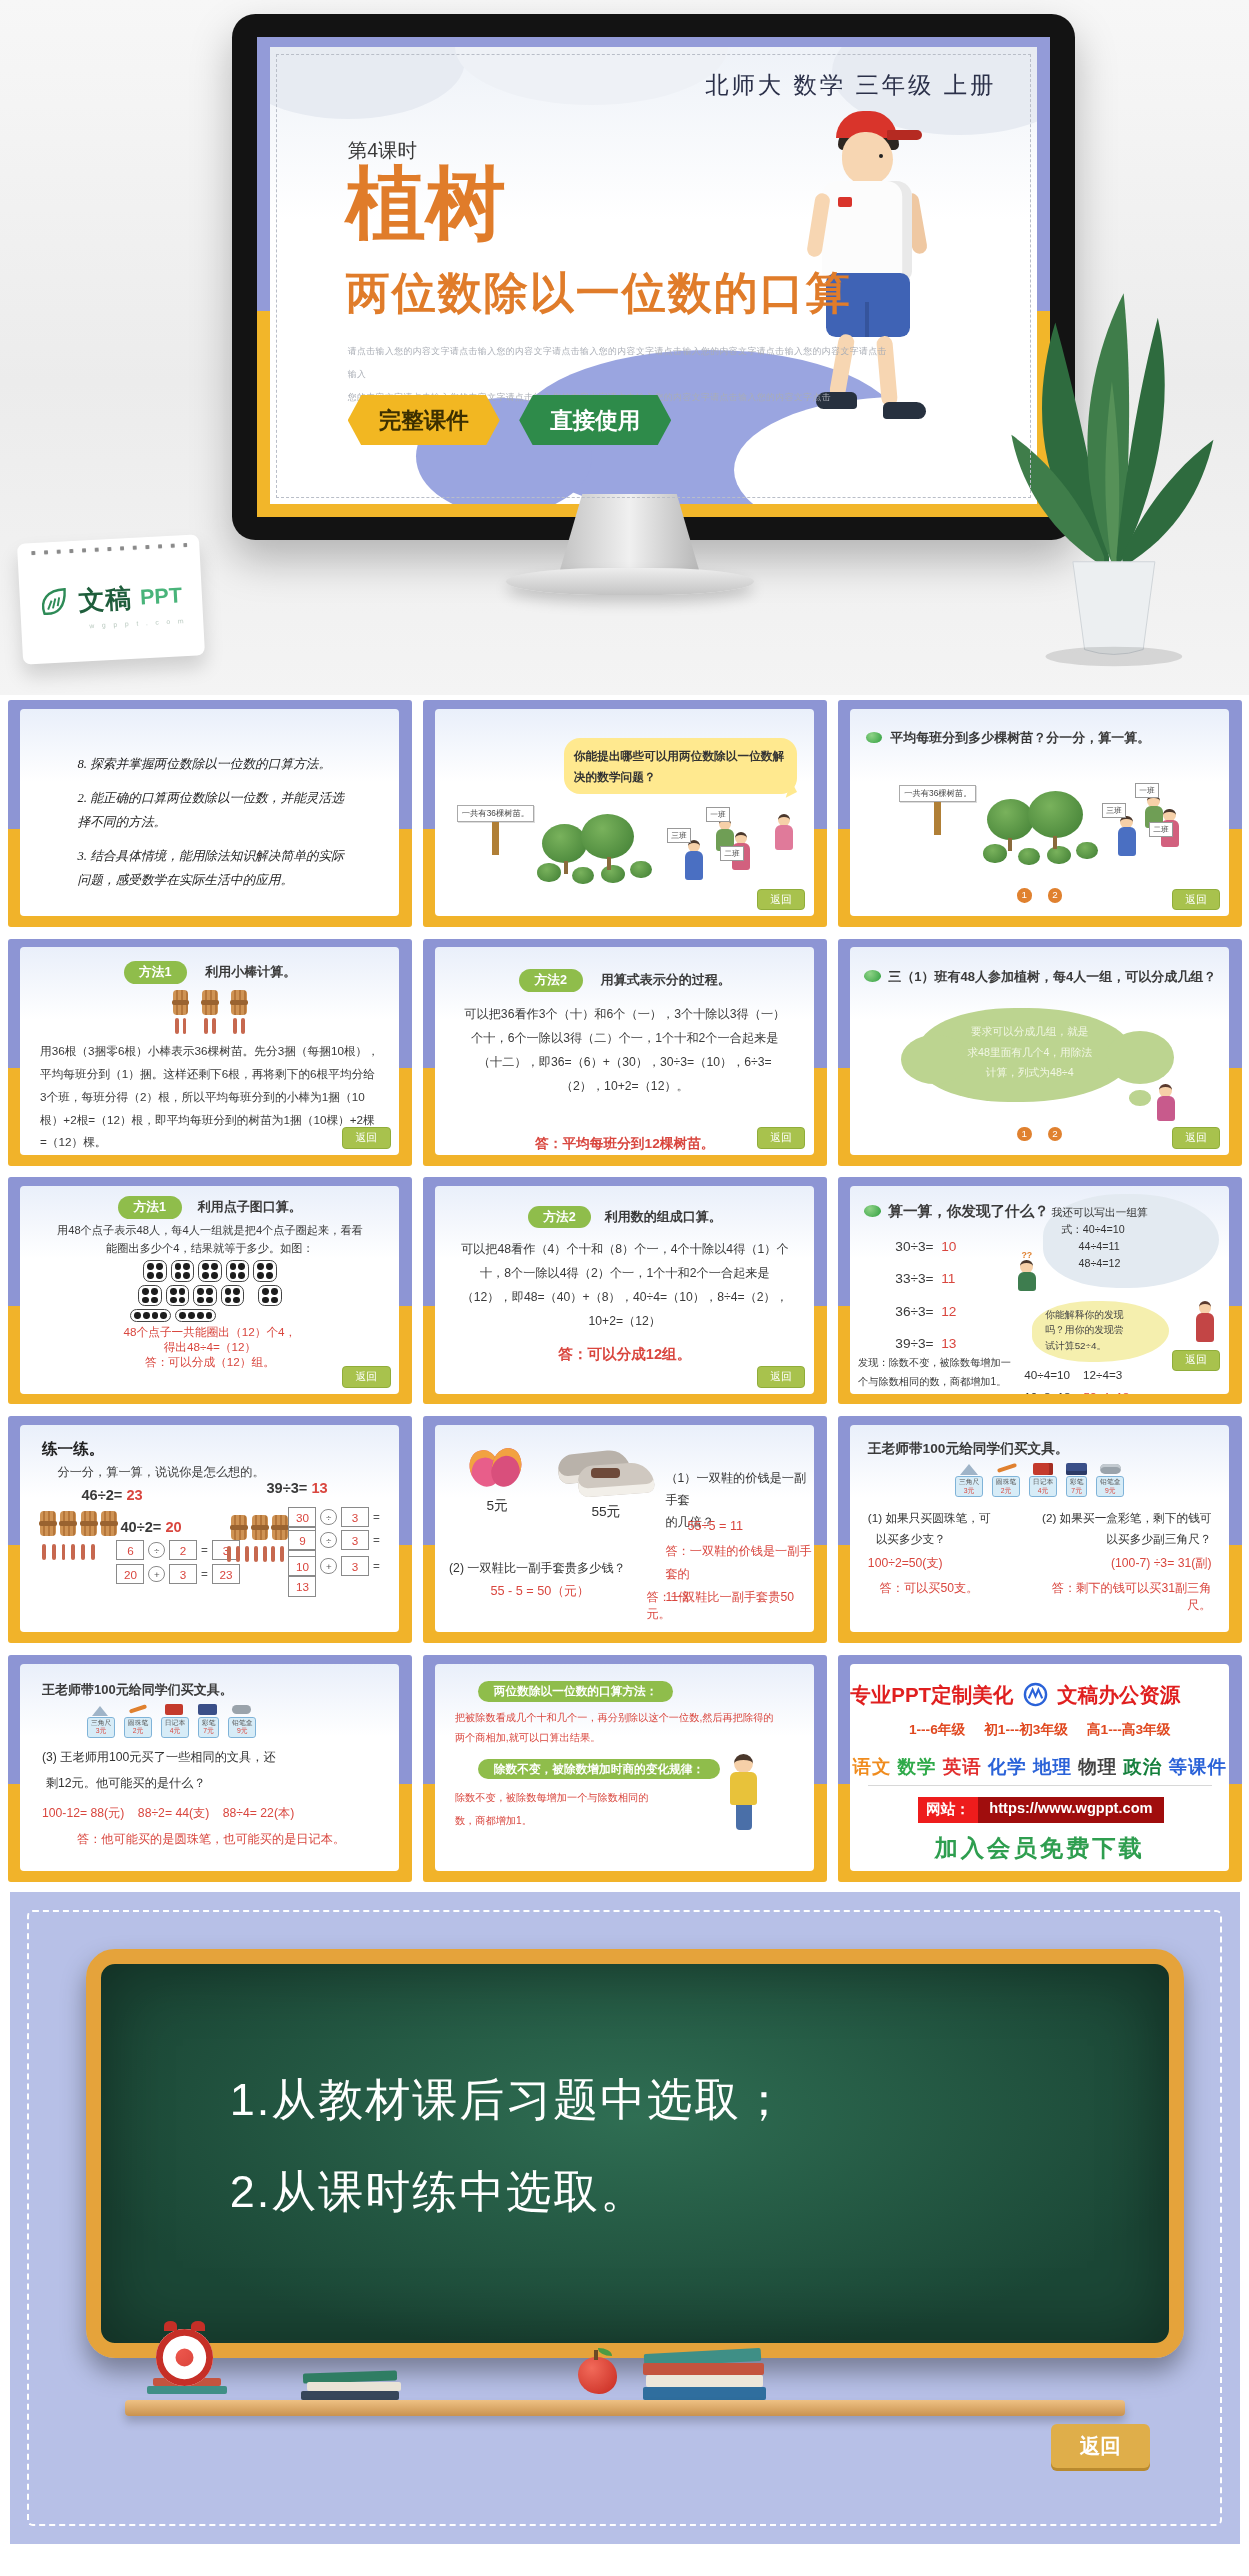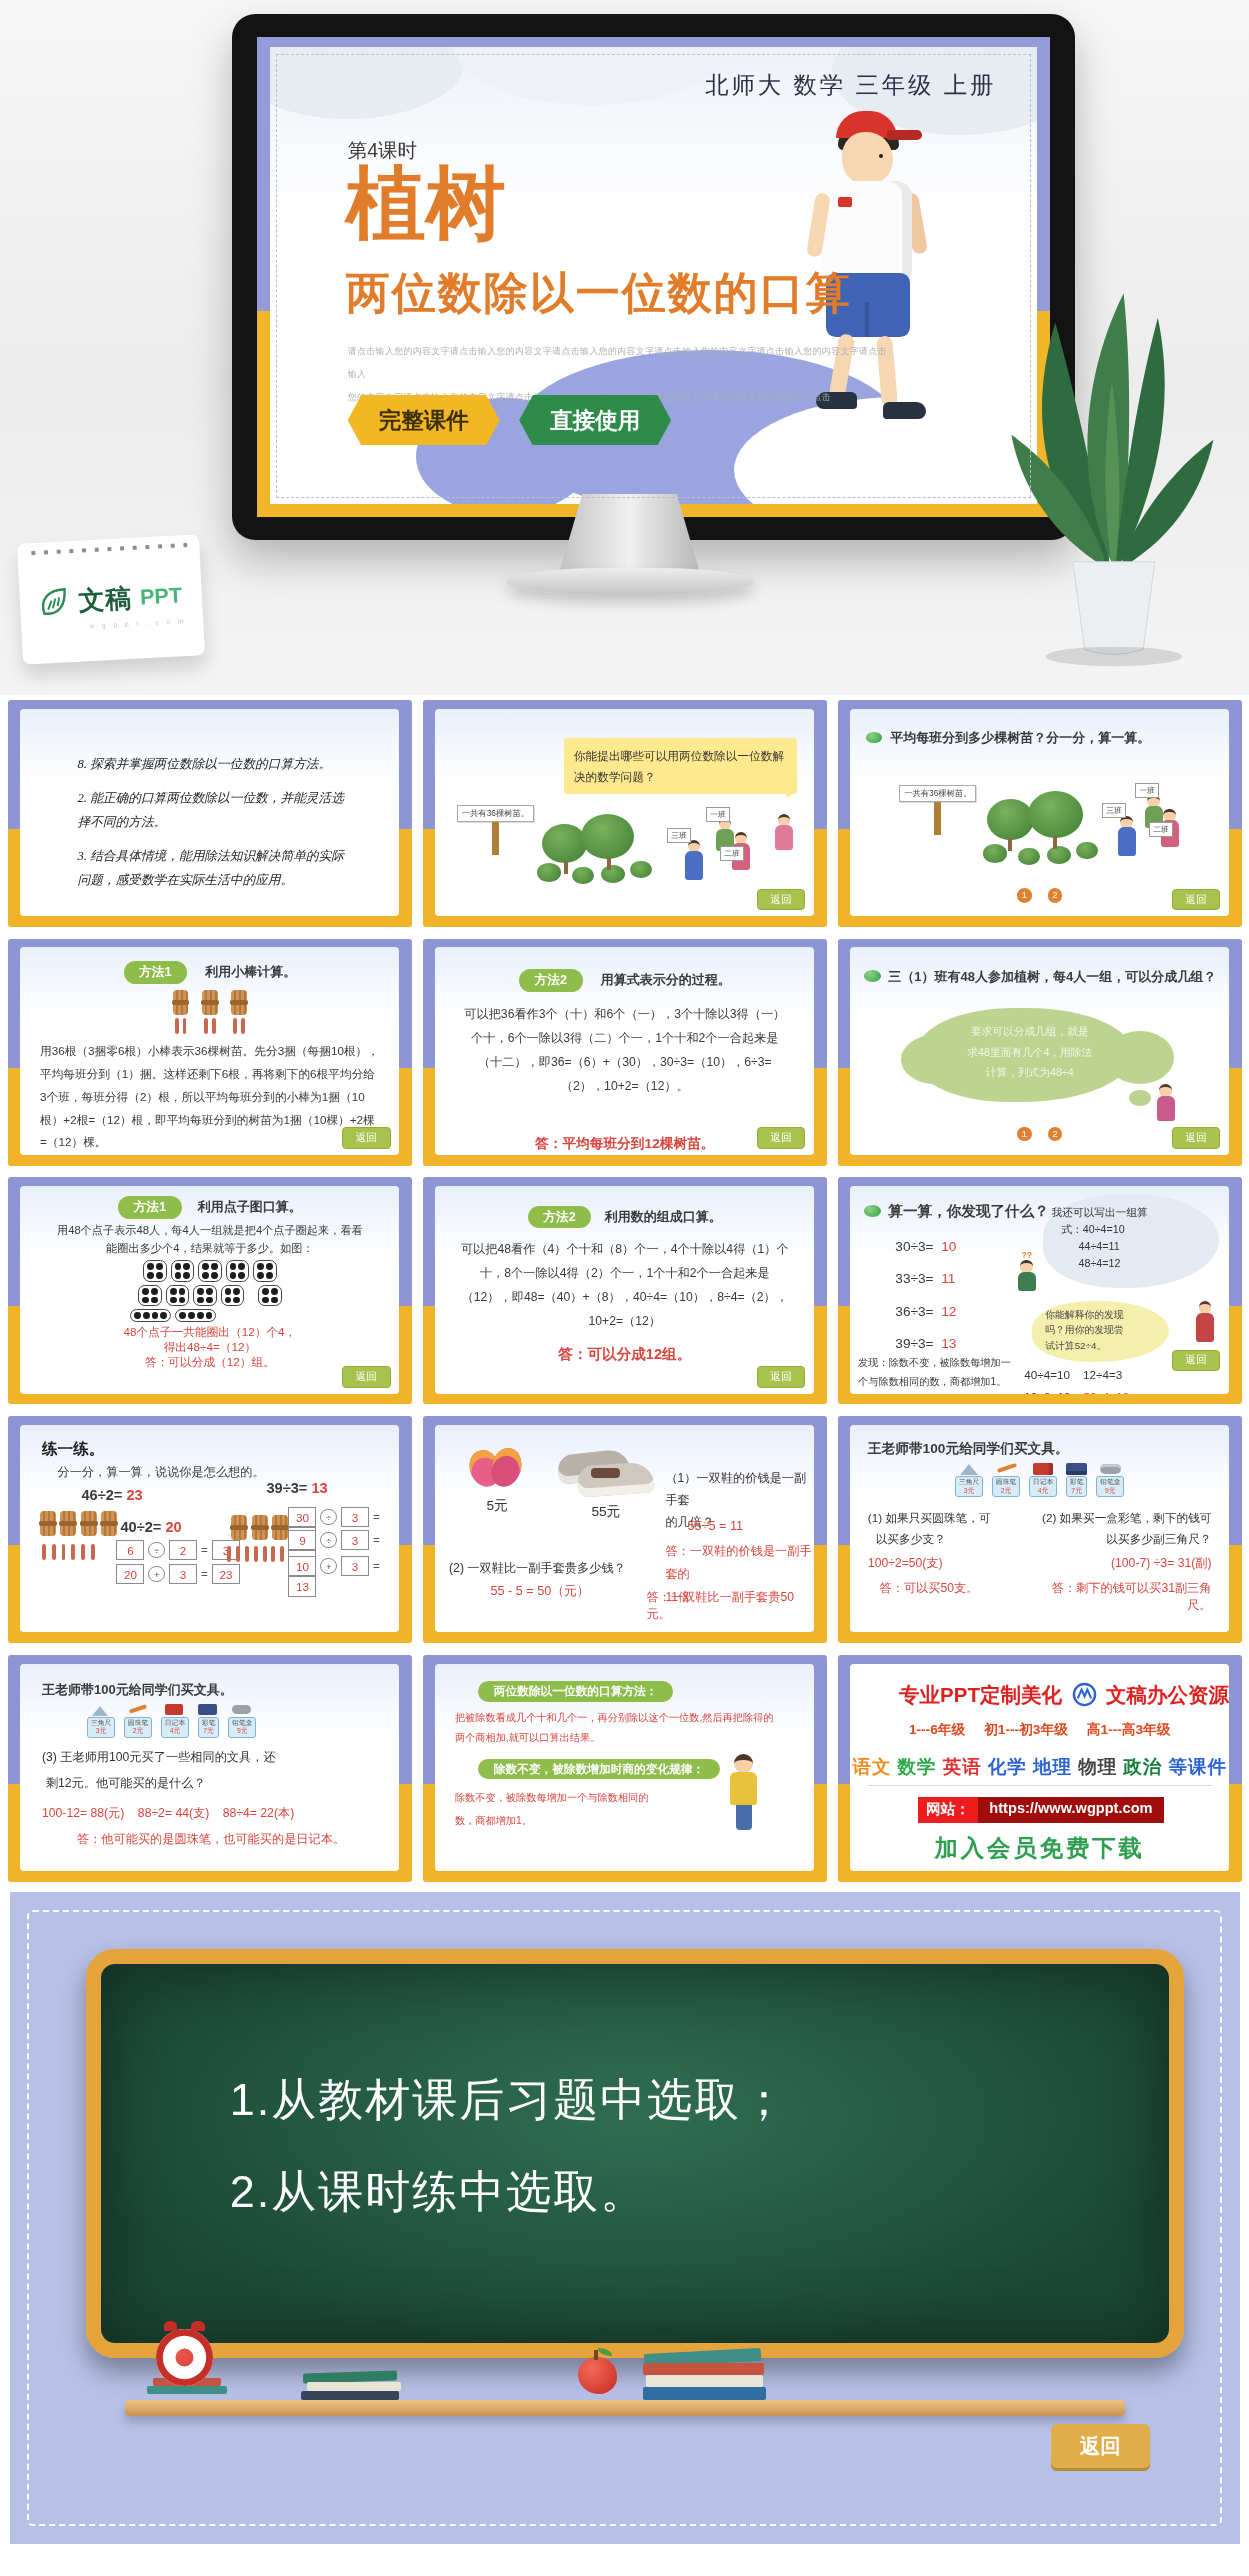--- a/index.html
+++ b/index.html
@@ -89,21 +89,21 @@
   .treeblob{position:absolute;background:radial-gradient(circle at 40% 32%,#79b25c,#3f7d33);border-radius:50%;}
   .trunkline{position:absolute;background:#8a6a3c;}
   .postsign{position:absolute;}
   .postsign .box{background:#fff;border:1px solid #aaa;font-size:8.3px;padding:2px 3.9px;color:#444;white-space:nowrap;box-shadow:1px 1px 0 #ddd;}
   .postsign .post{width:6.8px;height:33px;background:#b07f36;margin:0 auto;}
 
   
   .s1 .goal{font-family:"Liberation Serif","DejaVu Serif",serif;font-style:italic;font-size:12.7px;color:#222;
             line-height:1.9;margin:0 0 9.8px 0;}
   
-  .ybubble{position:absolute;background:#ffe98f;border-radius:3px;padding:6.8px 9.8px;font-size:11.7px;color:#333;line-height:1.8;z-index:2;}
+  .ybubble{position:absolute;background:#ffe98f;border-radius:16px;padding:6.8px 9.8px;font-size:11.7px;color:#333;line-height:1.8;z-index:2;font-weight:bold;}
   .ybubble:after{content:"";position:absolute;right:-9.8px;bottom:-7.8px;border:9.8px solid transparent;border-left-color:#ffe98f;transform:rotate(18deg);}
   .slide-title{font-size:13px;font-weight:bold;color:#3a3a3a;}
   
   .bundle{width:15.6px;height:25px;border-radius:3.9px;position:relative;
           background:repeating-linear-gradient(90deg,#cf9354 0 2.9px,#b5763a 2.9px 4.9px);}
   .bundle:after{content:"";position:absolute;left:-1px;right:-1px;top:9.8px;height:4.9px;background:#9a6330;border-radius:2px;}
   .stickpair{display:flex;gap:3.9px;justify-content:center;margin-top:2.9px;}
   .stick{width:3.9px;height:16.6px;background:#c7684f;border-radius:2px;}
   .bodytxt{font-size:11.7px;color:#3a3a3a;line-height:1.95;}
   
@@ -738,21 +738,21 @@
       <div class="fig" style="right:51px;top:90px;width:39px;">
         <div class="fh" style="width:19.5px;height:19.5px;border-top-width:6.8px;border-top-color:#4a372b;"></div>
         <div class="fb" style="background:#e8c23a;width:27px;height:33px;"></div>
         <div style="width:15.6px;height:25px;background:#4a6fa8;margin:0 auto;border-radius:0 0 3.9px 3.9px;"></div>
       </div>
     </div>
   </div>
 
   <div class="slide s15">
     <div class="card">
-      <div style="position:absolute;left:0;right:0;top:17.6px;text-align:right;font-size:20.5px;font-weight:bold;">
+      <div style="position:absolute;left:0;right:0;top:17.6px;text-align:left;font-size:20.5px;font-weight:bold;">
         <span style="color: rgb(224, 31, 31);">专业PPT定制美化</span>
         <svg width="25" height="25" viewBox="0 0 26 26" style="vertical-align:-4.9px;margin:0 3.9px;">
           <circle cx="13" cy="13" r="11" fill="none" stroke="#2a62d8" stroke-width="2.5"></circle>
           <path d="M6 17 L10 8 L13 15 L16 8 L20 17" fill="none" stroke="#2a62d8" stroke-width="2.2"></path>
         </svg>
         <span style="color: rgb(224, 31, 31);">文稿办公资源</span>
       </div>
       <div style="position:absolute;left:0;right:0;top:57px;text-align:center;font-size:13.7px;font-weight:bold;">
         <span style="color: rgb(224, 72, 31);">1---6年级</span>&nbsp;&nbsp;&nbsp;&nbsp;
         <span style="color: rgb(224, 72, 31);">初1---初3年级</span>&nbsp;&nbsp;&nbsp;&nbsp;

